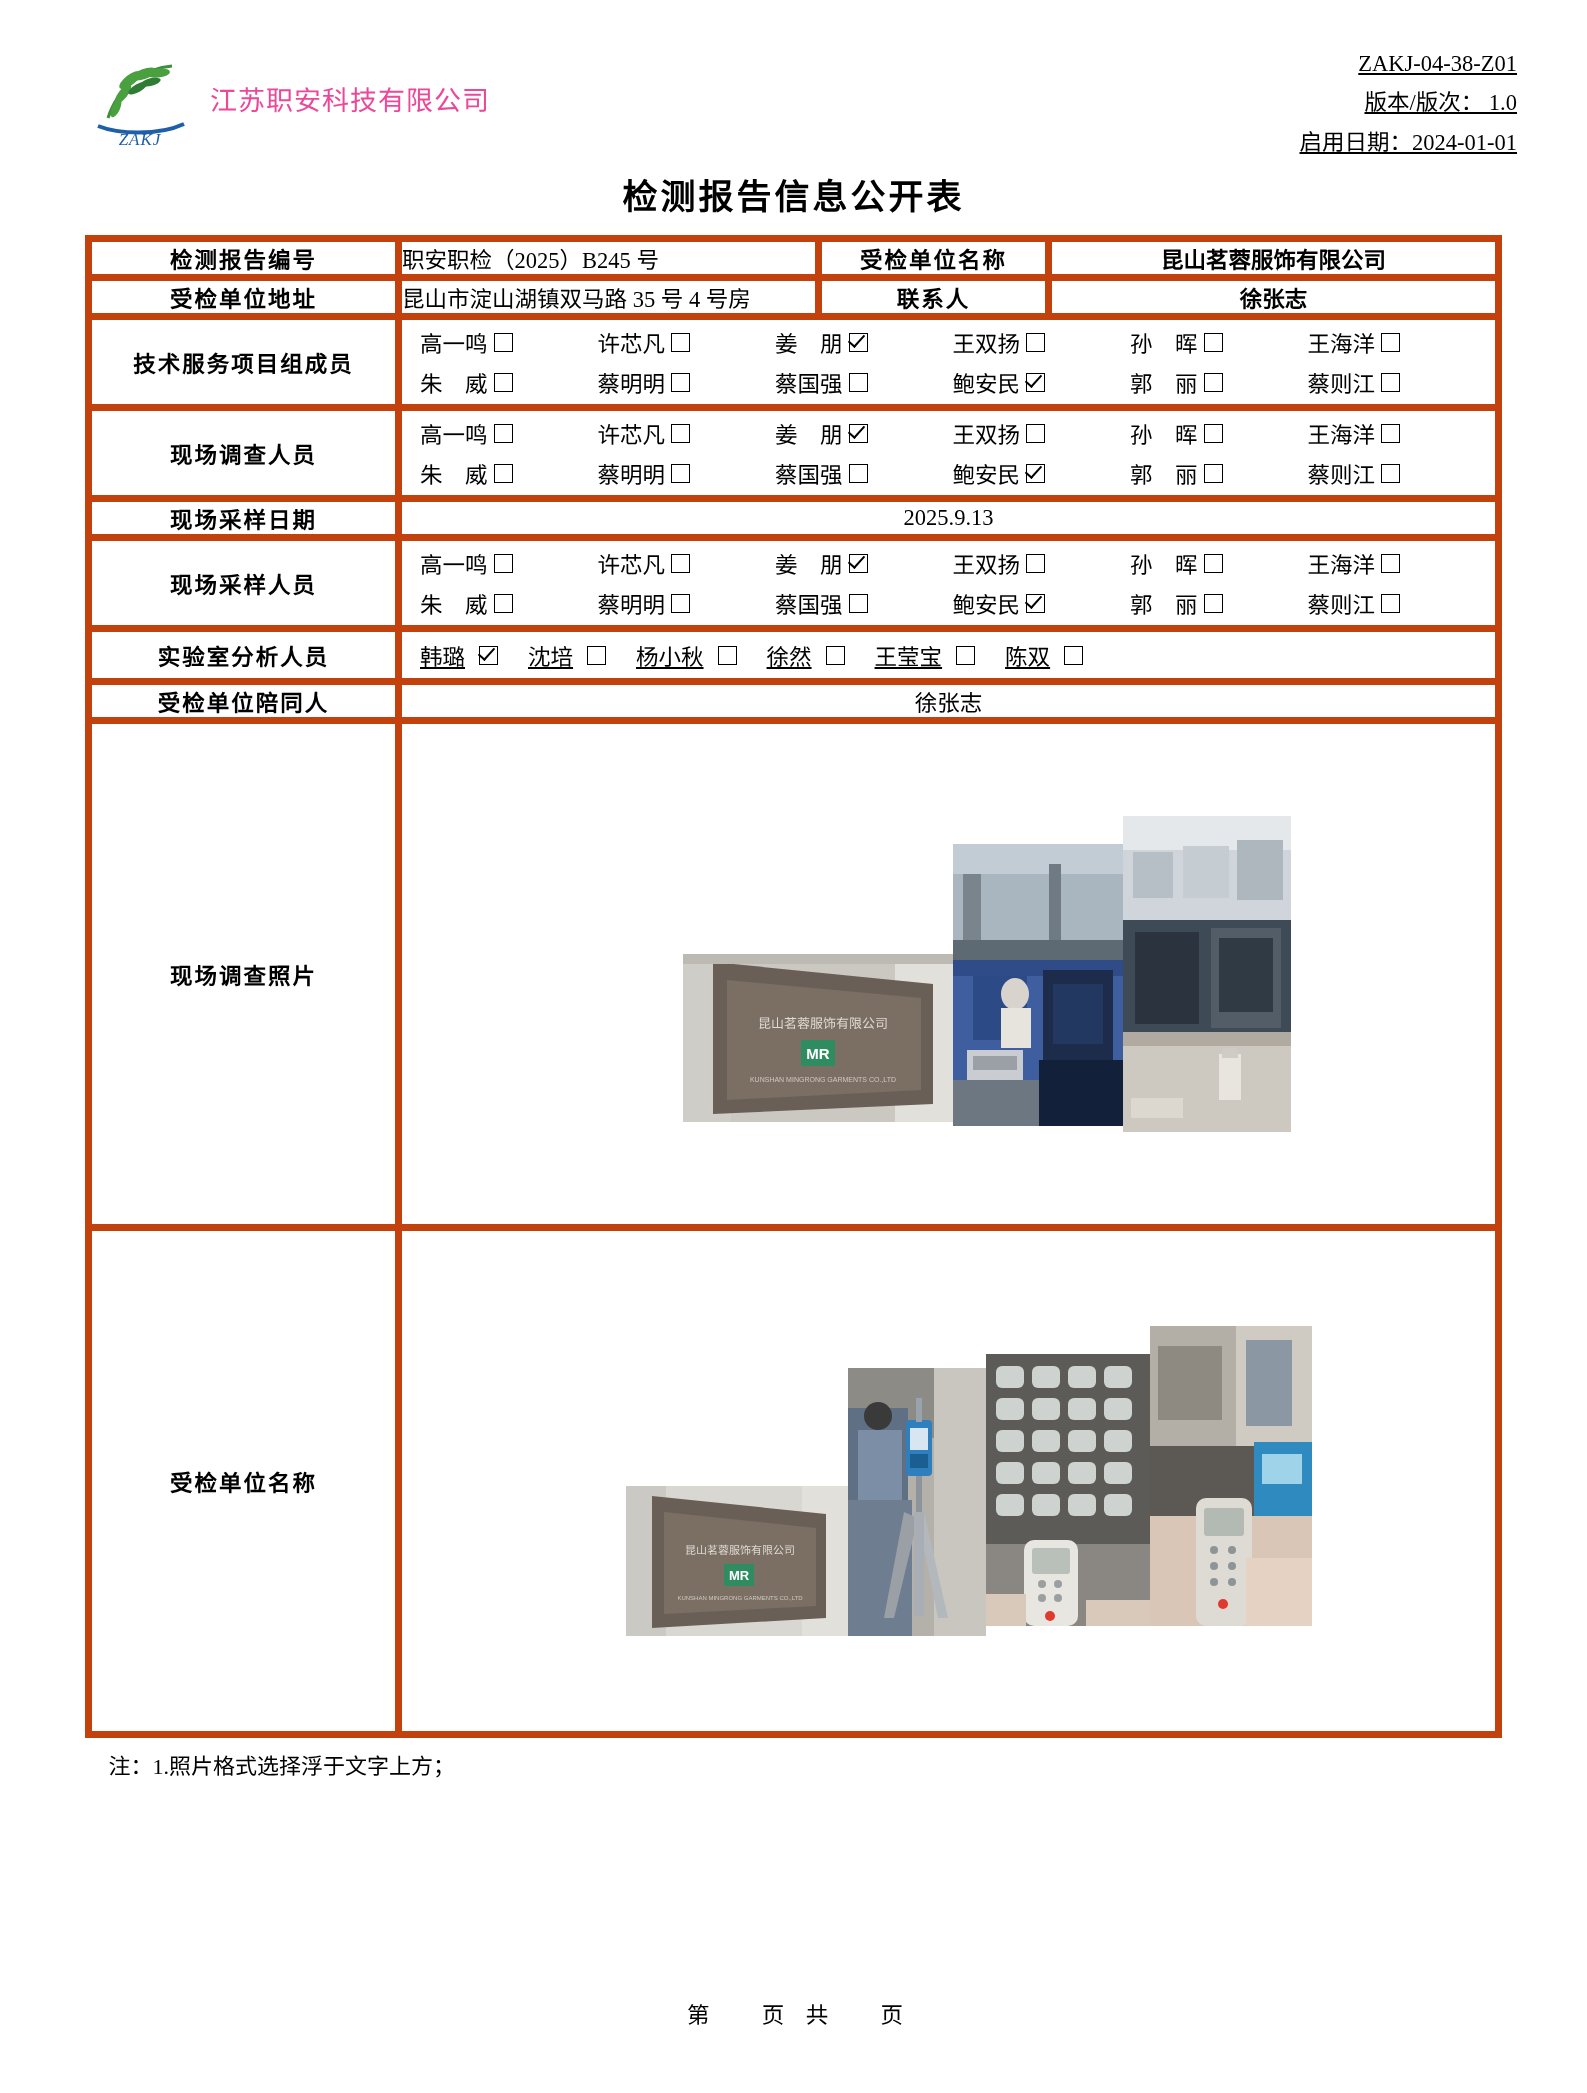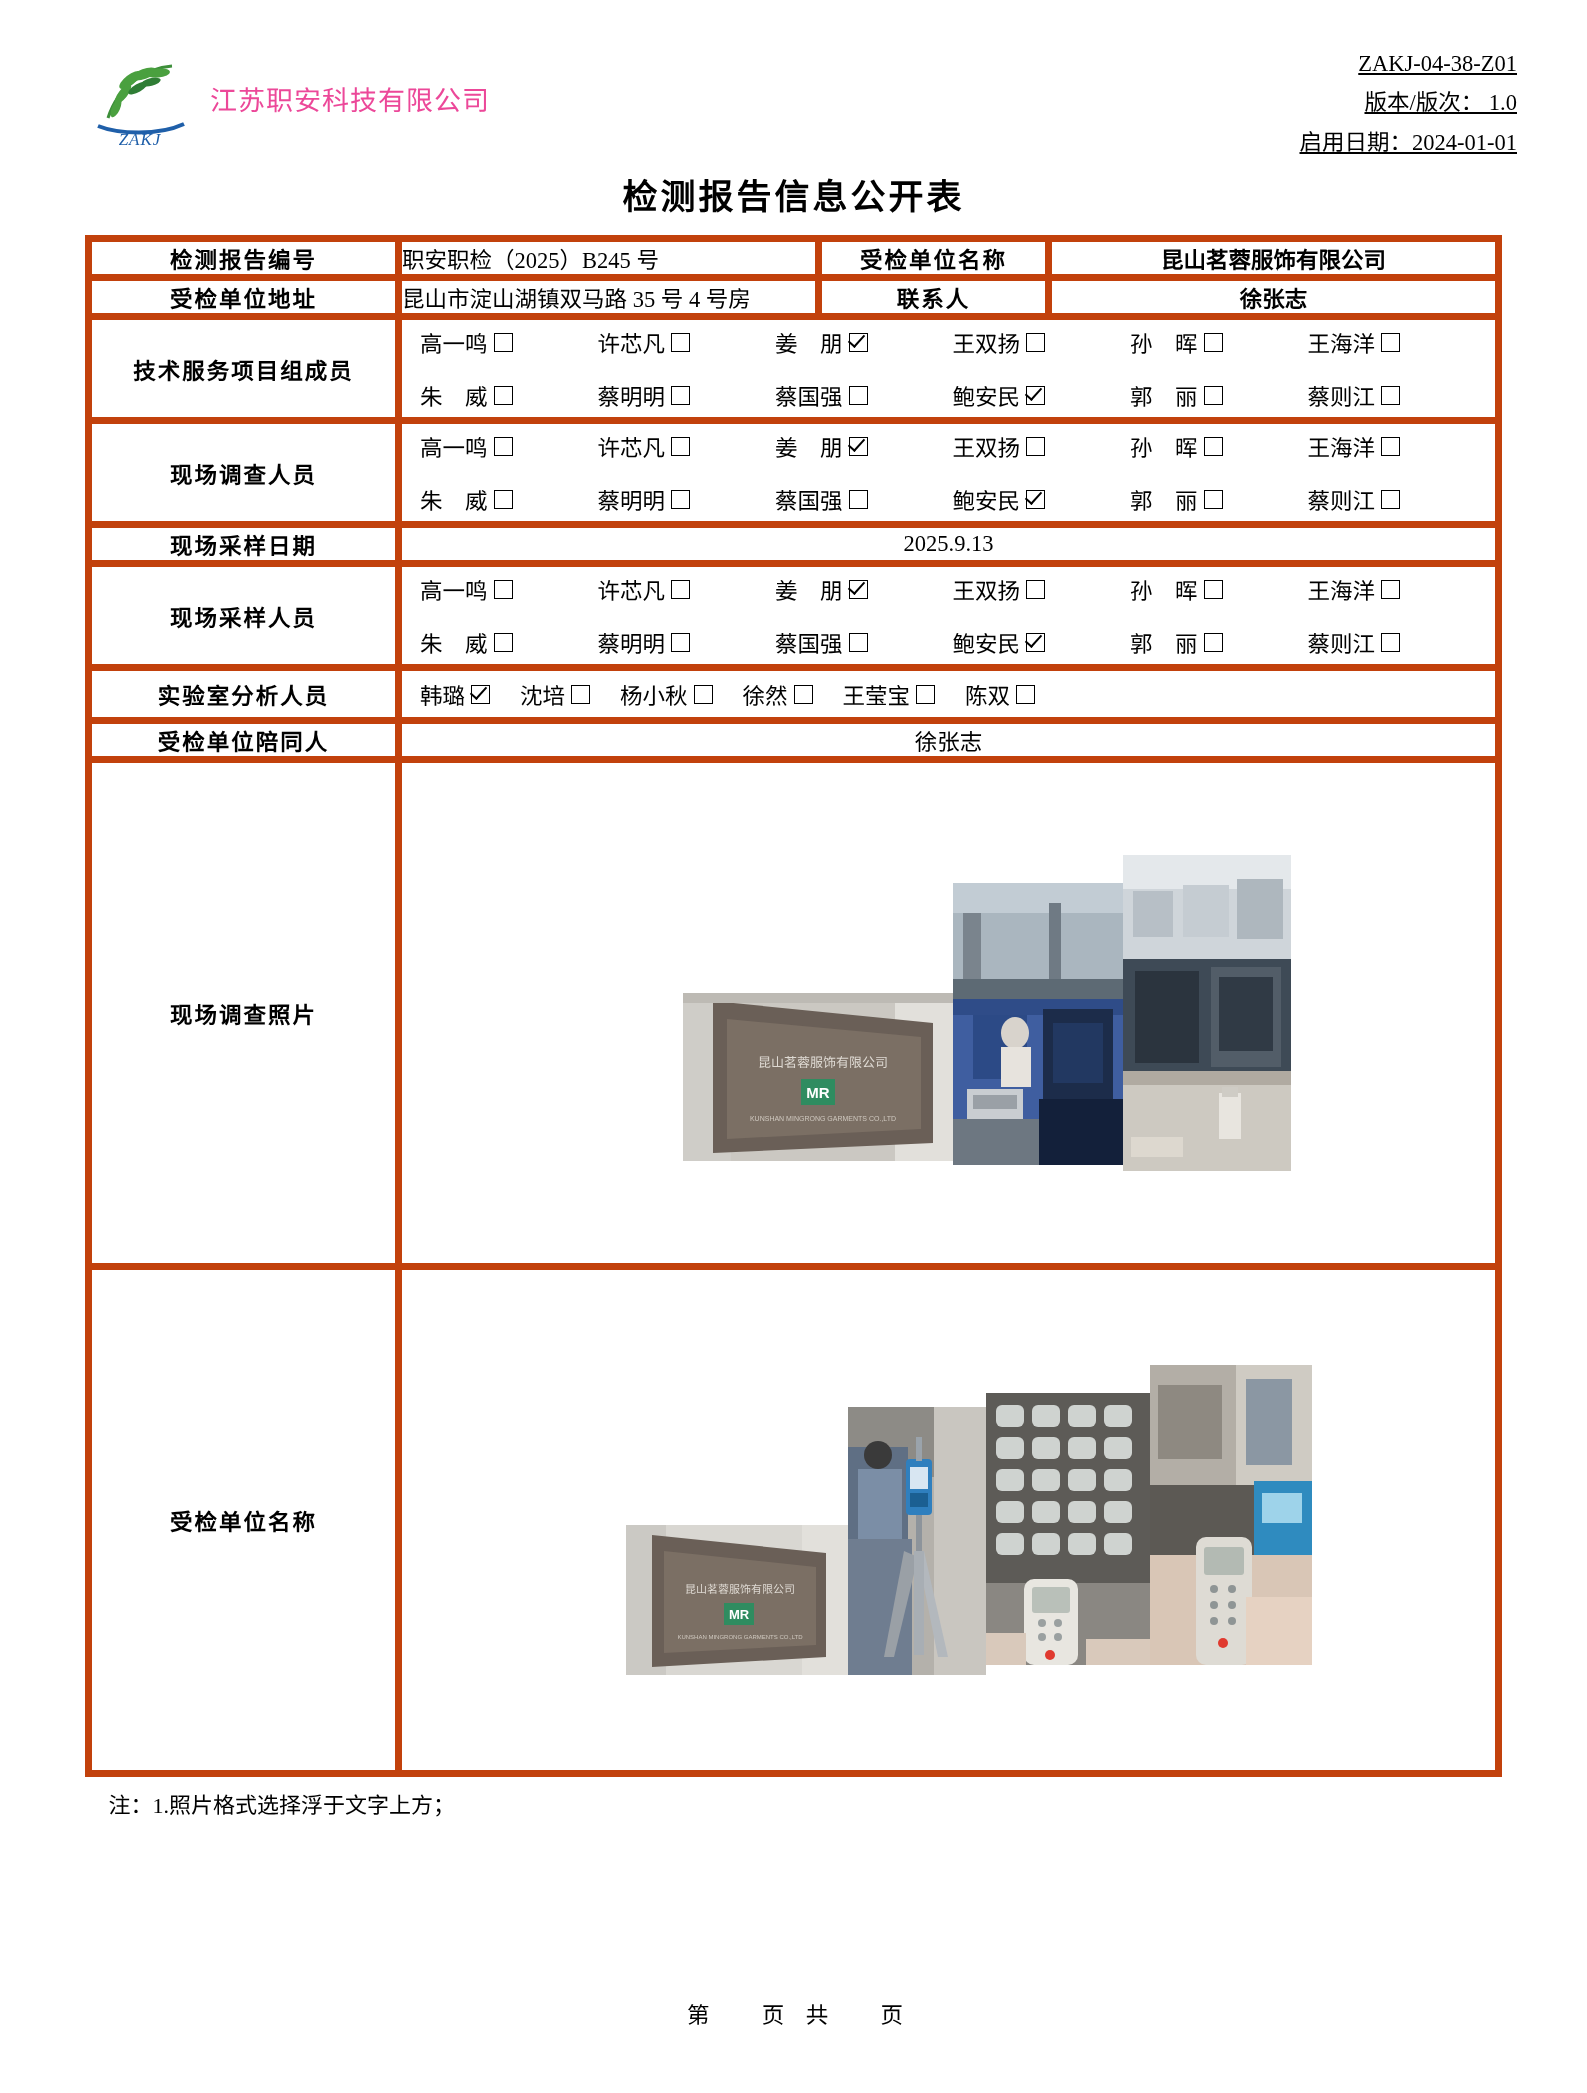--- a/index.html
+++ b/index.html
@@ -103,21 +103,21 @@
   .center-normal {
     text-align: center;
     padding: 7px 14px;
     font-weight: 400;
   }
 
   
   .person-grid {
     display: grid;
     grid-template-columns: repeat(6, 1fr);
-    row-gap: 21px;
+    row-gap: 8px;
     padding: 6px 10px 6px 18px;
   }
   .person {
     display: flex;
     align-items: center;
     white-space: nowrap;
     font-size: 22.5px;
     font-weight: 400;
   }
   .pname {
@@ -146,21 +146,21 @@
   }
 
   
   .inline-people {
     display: flex;
     align-items: center;
     padding: 7px 10px 7px 18px;
     gap: 30px;
     font-size: 22.5px;
   }
-  .inline-people .person { gap: 0; }
+  .inline-people .person { gap: 8px; text-decoration: underline; }
 
   
   .photo-cell {
     height: 500px;
     position: relative;
   }
   .photo-cell.second { height: 500px; }
   .photo-wrap {
     display: flex;
     align-items: center;

